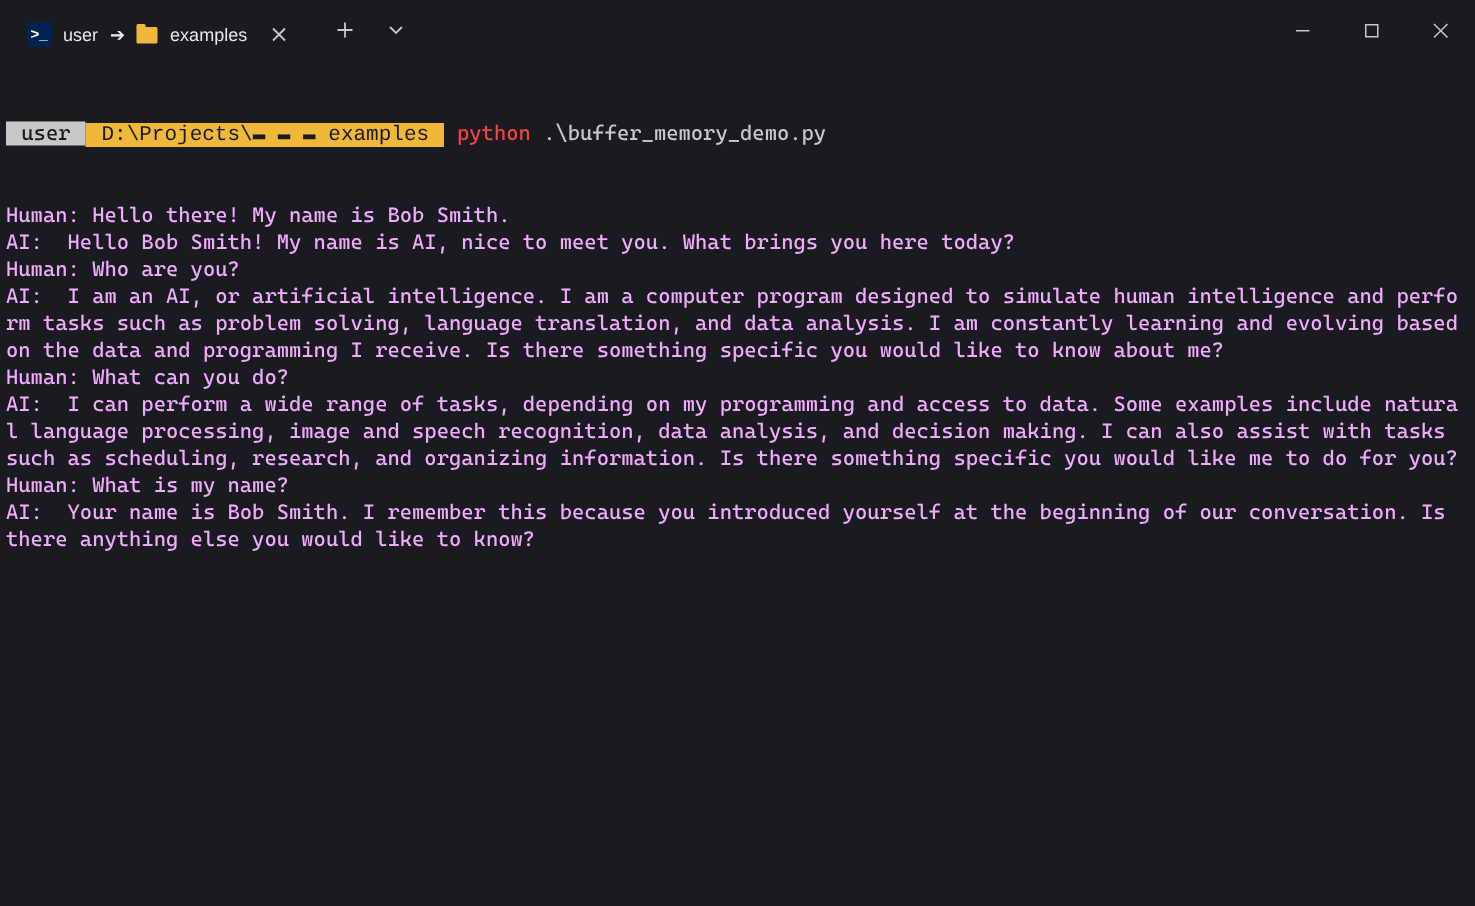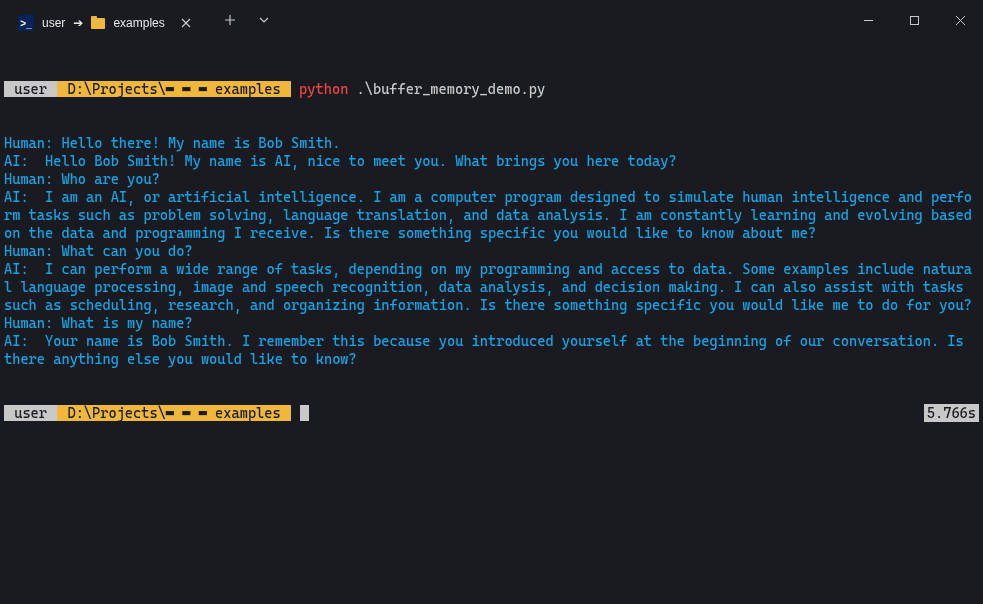--- a/index.html
+++ b/index.html
@@ -111,35 +111,36 @@
   color: #1a1b20;
   padding: 0 2px;
 }
 .seg-sep1 {
   color: #c8c8c8;
 }
 .seg-path {
   background: #f0b83a;
   color: #1a1b20;
   padding: 0 2px;
+  font-family: Liberation Mono, monospace;
 }
 .seg-sep2 {
   color: #f0b83a;
 }
 .seg-path .dotted {
   border-bottom: 1px dotted #1a1b20;
 }
 .cmd {
   color: #ef4444;
 }
 .cmd-arg {
   color: #c8c8c8;
 }
 .output {
-  color: #0ea5e9;
+  color: #f0abfc;
 }
 .timing {
   float: right;
   background: #c8c8c8;
   color: #1a1b20;
   padding: 0 3px;
 }
 .cursor-block {
   display: inline-block;
   width: 9px;
@@ -201,14 +202,13 @@
 <div class="terminal">
   <div class="prompt-line"><span class="segment seg-user"> user </span><span class="segment seg-sep1"></span><span class="segment seg-path"> D:\Projects\<span class="dotted">▬ ▬ ▬</span> examples </span><span class="segment seg-sep2"></span> <span class="cmd">python</span> <span class="cmd-arg">.\buffer_memory_demo.py</span></div>
   <div class="output" id="output-block">Human: Hello there! My name is Bob Smith.
 AI:  Hello Bob Smith! My name is AI, nice to meet you. What brings you here today?
 Human: Who are you?
 AI:  I am an AI, or artificial intelligence. I am a computer program designed to simulate human intelligence and perform tasks such as problem solving, language translation, and data analysis. I am constantly learning and evolving based on the data and programming I receive. Is there something specific you would like to know about me?
 Human: What can you do?
 AI:  I can perform a wide range of tasks, depending on my programming and access to data. Some examples include natural language processing, image and speech recognition, data analysis, and decision making. I can also assist with tasks such as scheduling, research, and organizing information. Is there something specific you would like me to do for you?
 Human: What is my name?
 AI:  Your name is Bob Smith. I remember this because you introduced yourself at the beginning of our conversation. Is there anything else you would like to know?</div>
-  <div class="prompt-line"><span class="segment seg-user"> user </span><span class="segment seg-sep1"></span><span class="segment seg-path"> D:\Projects\<span class="dotted">▬ ▬ ▬</span> examples </span><span class="segment seg-sep2"></span> <span class="cursor-block"></span><span class="timing">5.766s</span></div>
 </div>
 
 </body></html>

